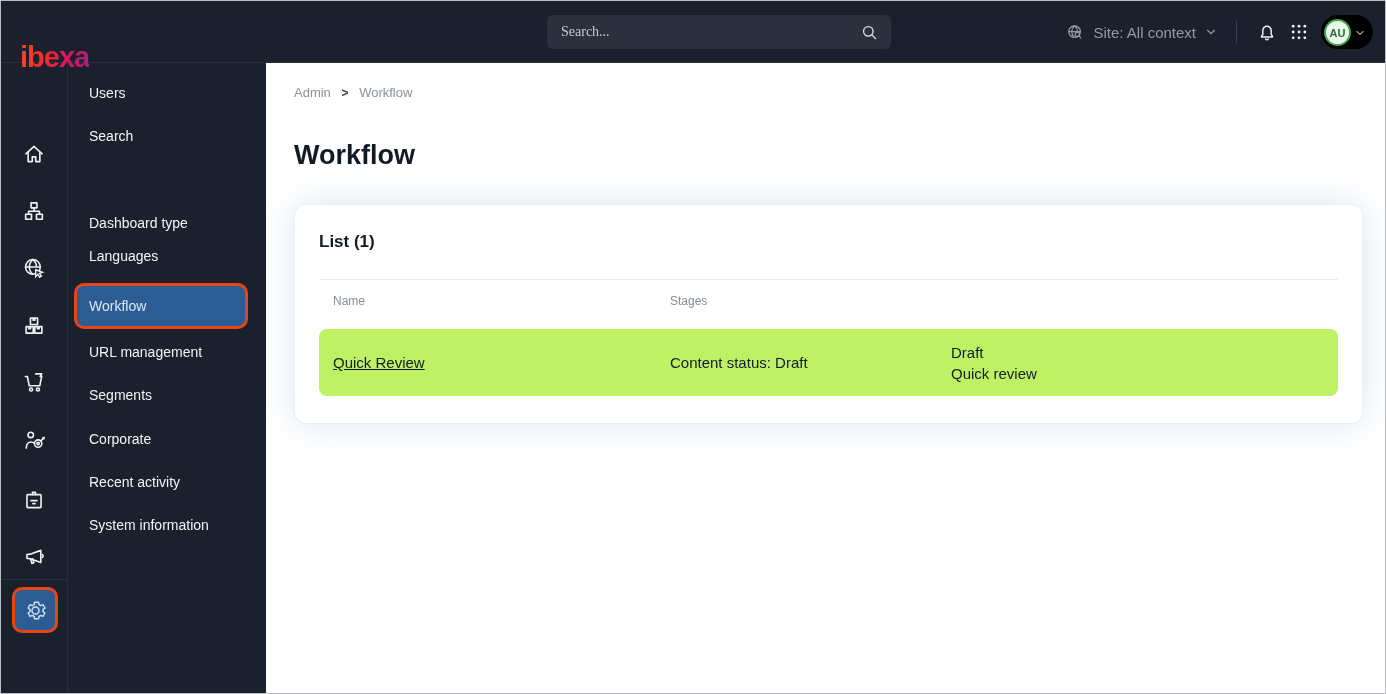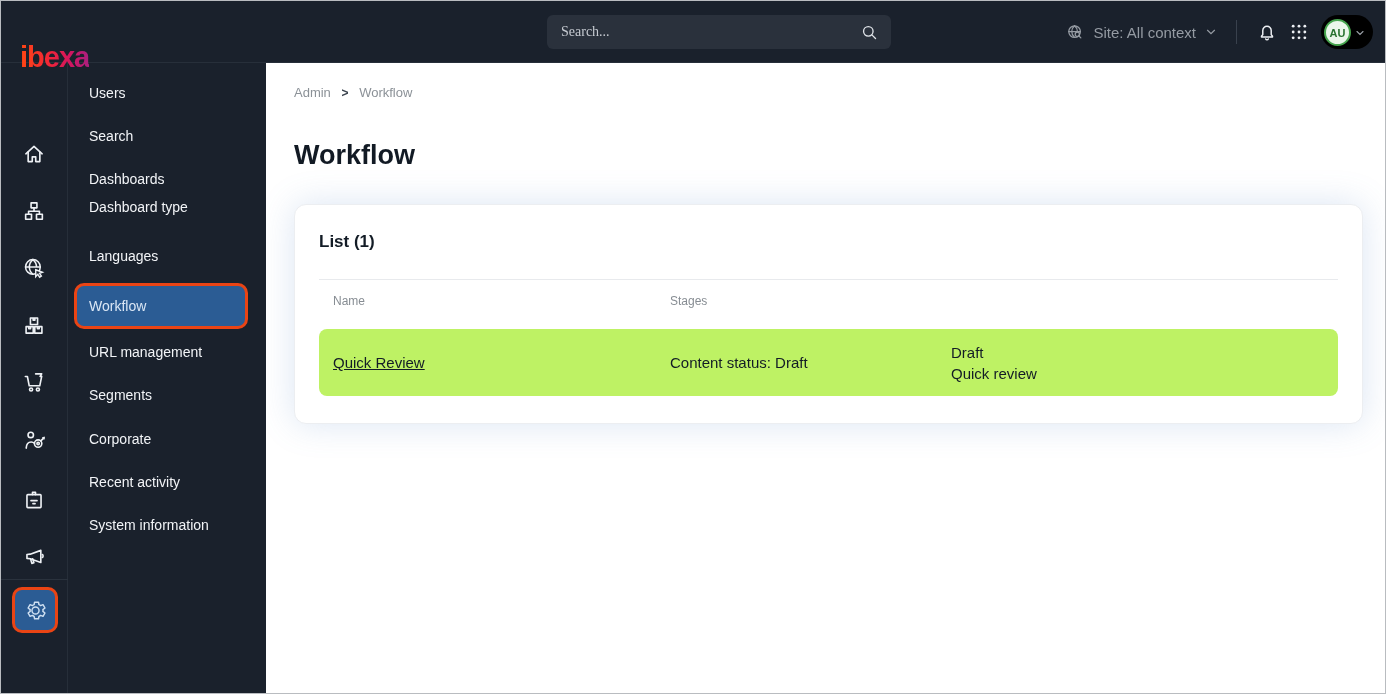--- a/index.html
+++ b/index.html
@@ -251,24 +251,21 @@
 
   </div>
 
   <div class="menu">
     <div class="menu-item" style="top:8px">
         <span>Users</span>
       </div>
     <div class="menu-item" style="top:51px">
         <span>Search</span>
       </div>
-    <div class="menu-item" style="top:94px">
-        <span>Dashboards</span>
-      </div>
-    <div class="menu-item" style="top:122px">
+    <div class="menu-item" style="top:138px">
         <span>Dashboard type</span>
       </div>
     <div class="menu-item" style="top:171px">
         <span>Languages</span>
       </div>
     <div class="menu-item selected" style="top:220px">
         <span>Workflow</span>
       </div>
     <div class="menu-item" style="top:267px">
         <span>URL management</span>

